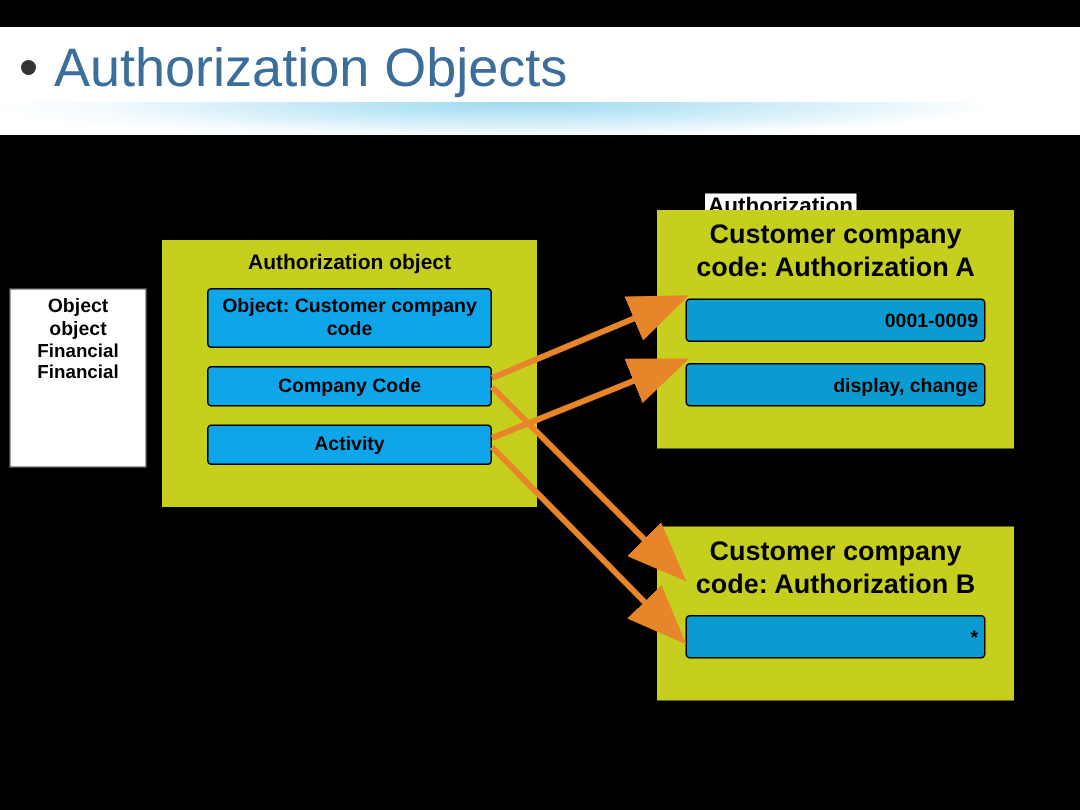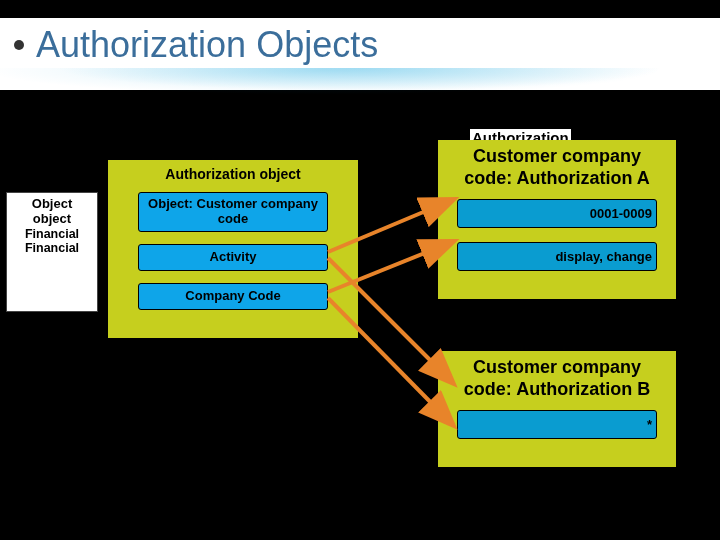--- a/index.html
+++ b/index.html
@@ -168,22 +168,22 @@
   </div>
   <div class="val">
     <span>Financial</span><br>
     <span>Financial</span>
   </div>
 </div>
 
 <div class="center-panel">
   <div class="panel-title">Authorization object</div>
   <div class="chip tall">Object: Customer company code</div>
+  <div class="chip">Company Code</div>
   <div class="chip">Activity</div>
-  <div class="chip">Company Code</div>
 </div>
 
 <div class="right-panel panelA">
   <div class="panel-title">Customer company code: Authorization A</div>
   <div class="chipR">0001-0009</div>
   <div class="chipR">display, change</div>
 </div>
 
 <div class="right-panel panelB">
   <div class="panel-title">Customer company code: Authorization B</div>

